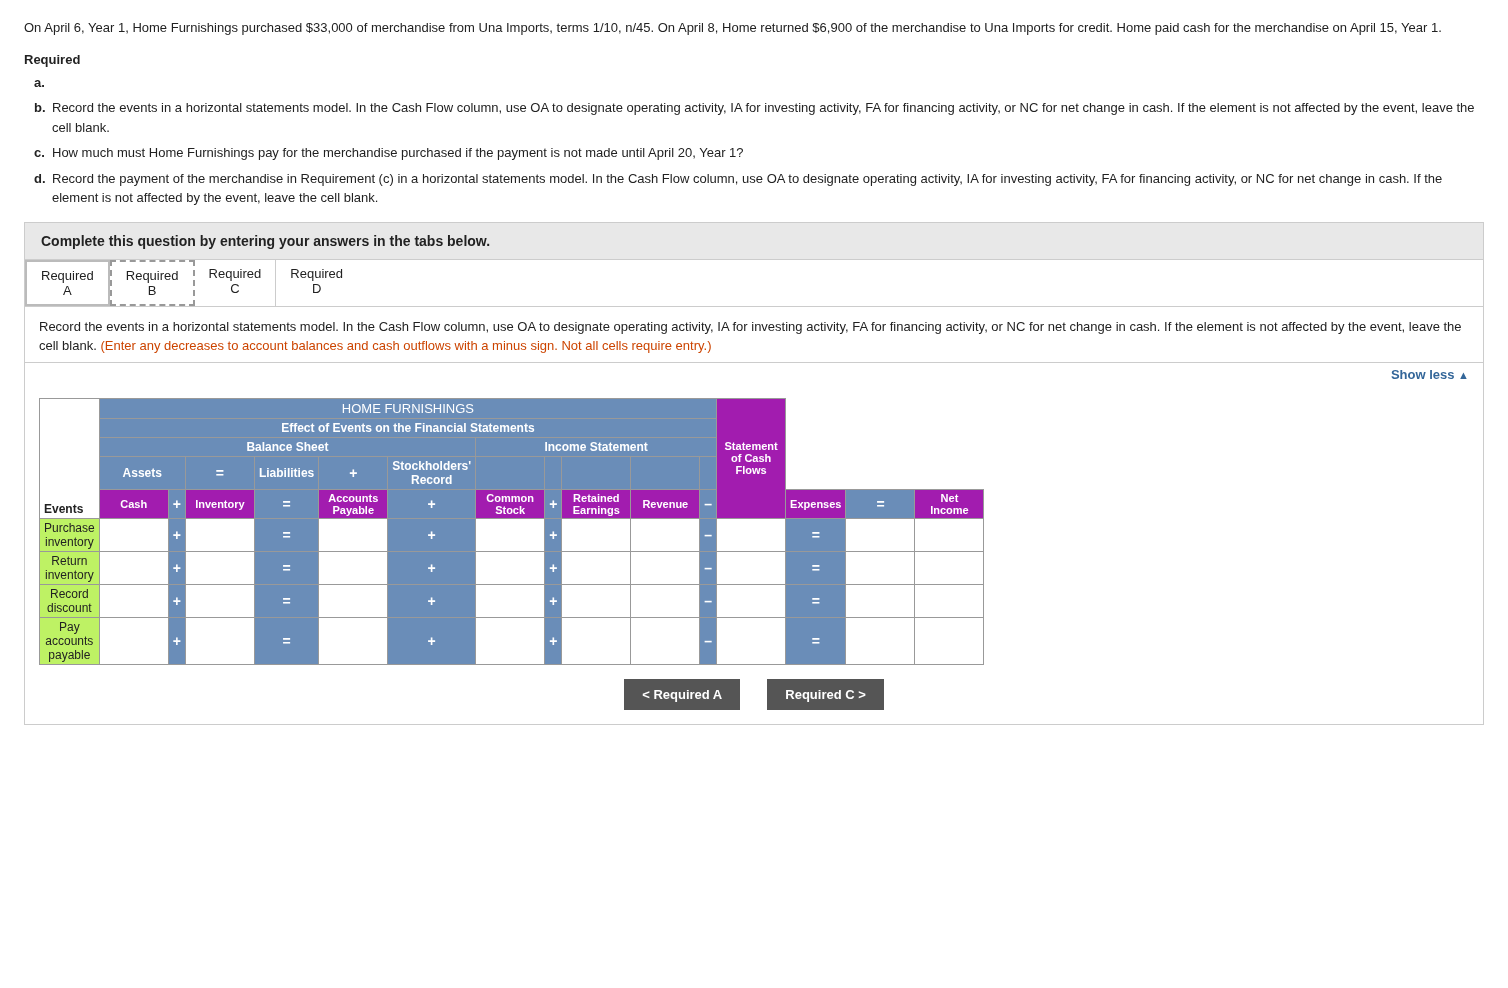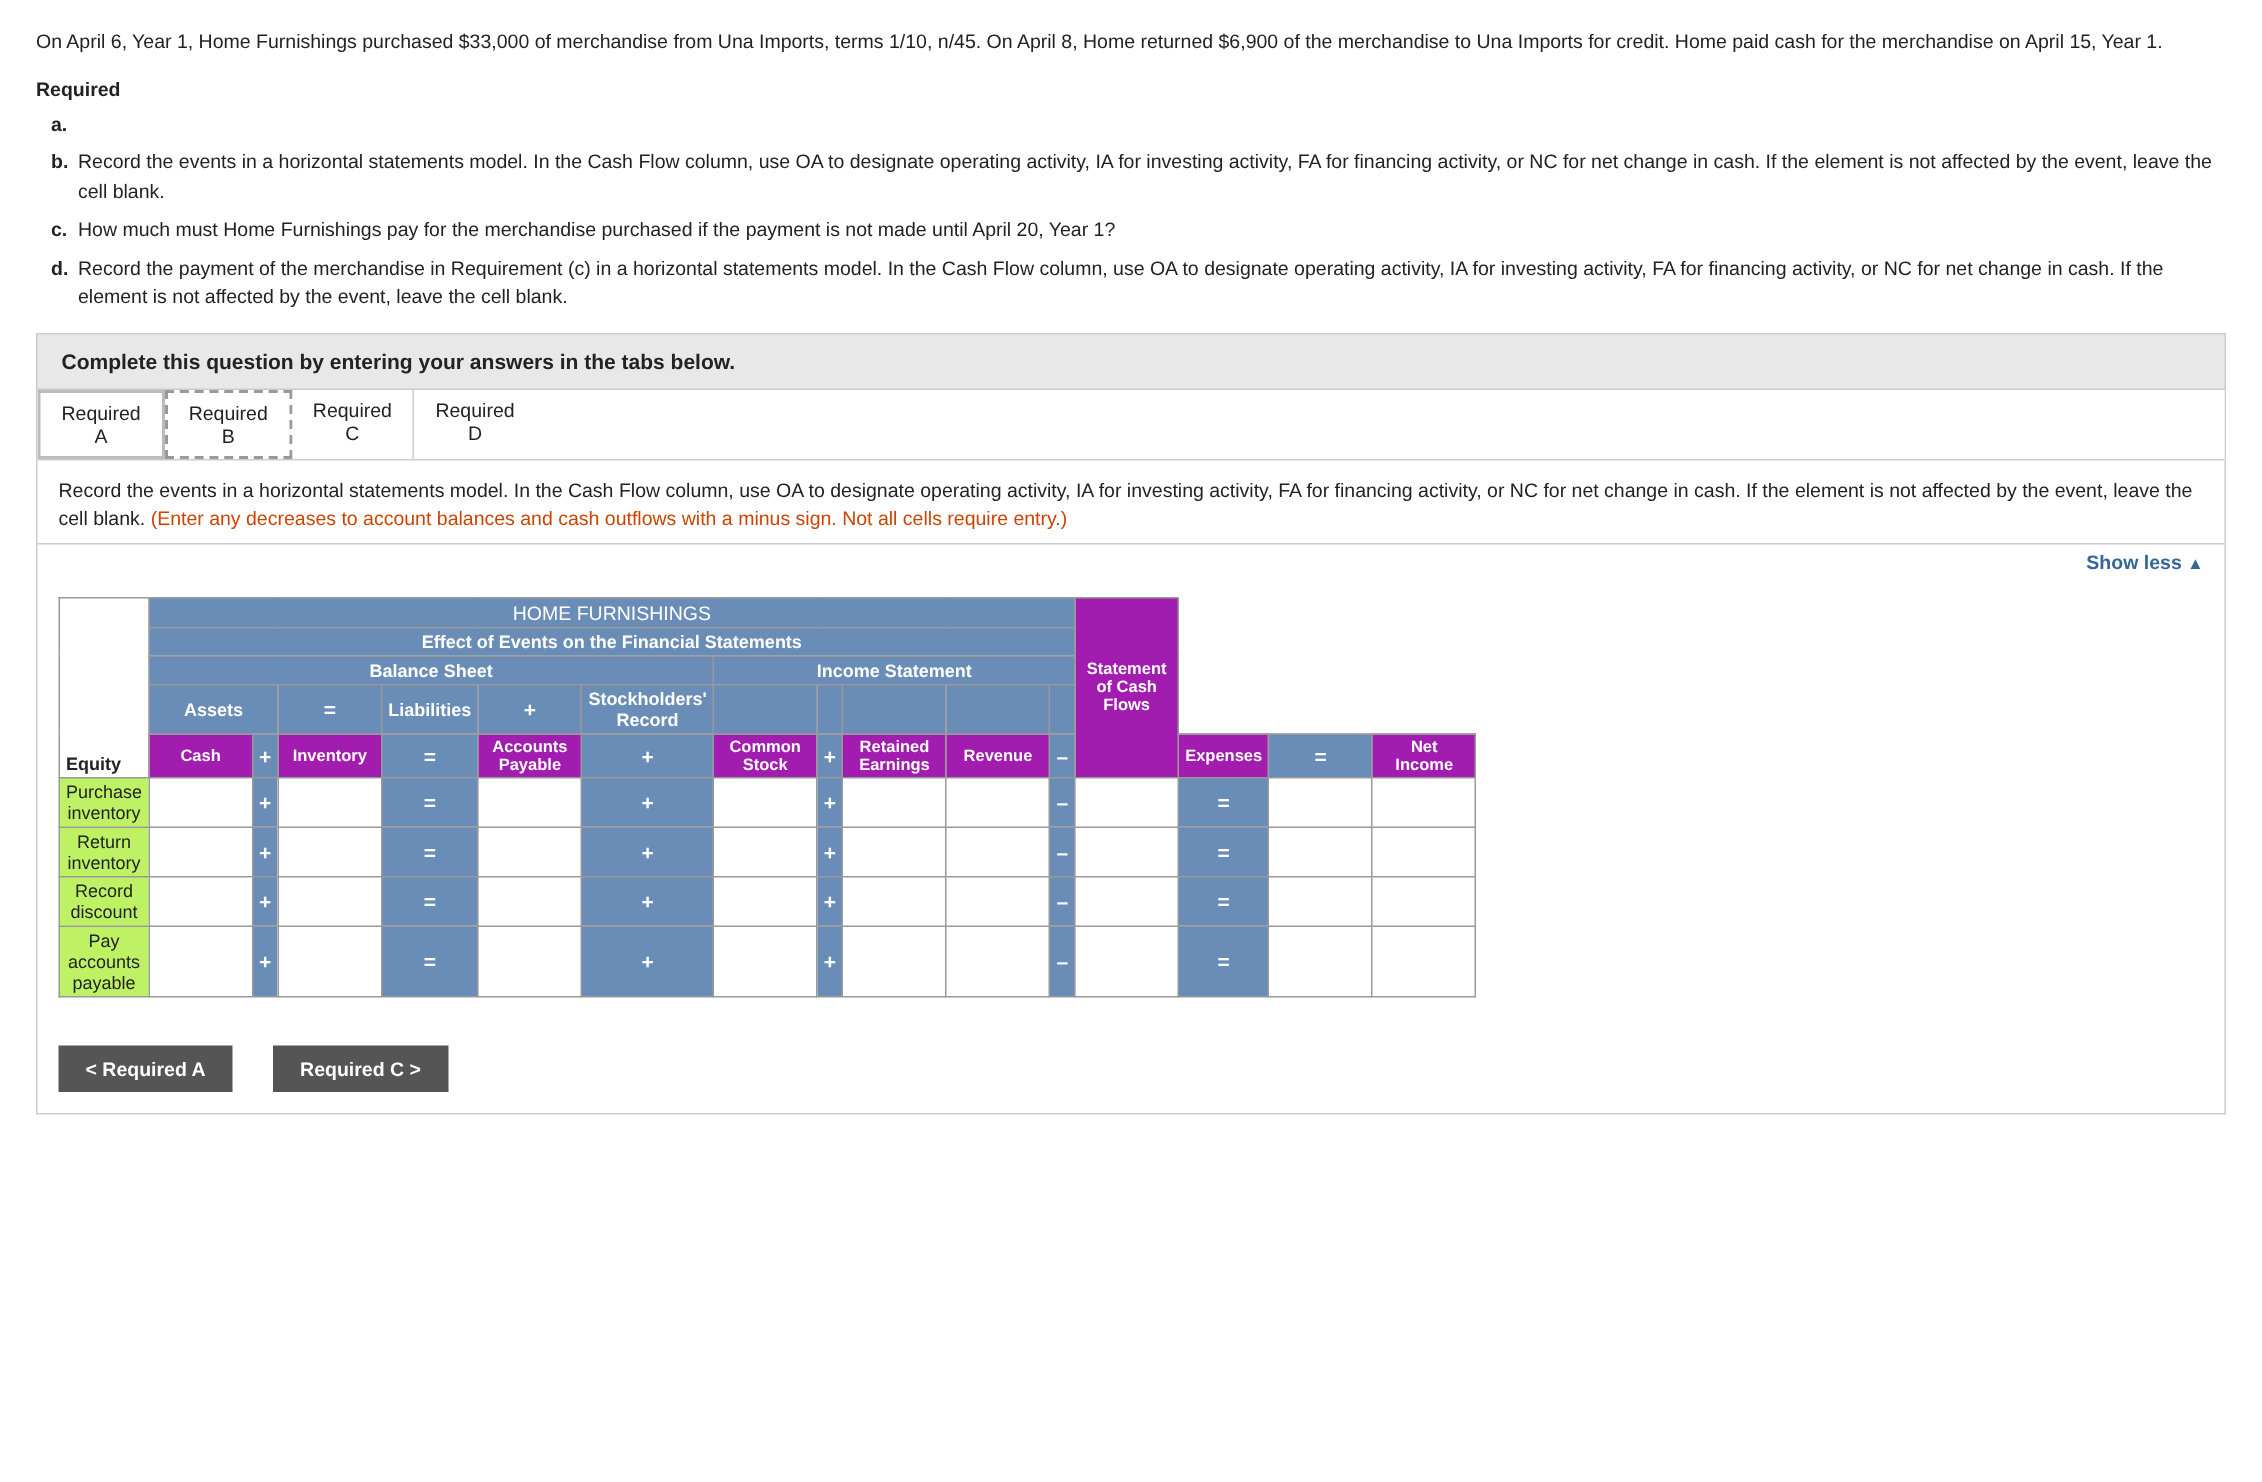--- a/index.html
+++ b/index.html
@@ -143,21 +143,22 @@
       background: #6a8db8;
       color: #fff;
       font-weight: bold;
       font-size: 14px;
       padding: 2px 3px;
       width: 20px;
     }
     .nav-buttons {
       display: flex;
       gap: 27px;
-      margin-top: 32px;
+      justify-content: center;
+      margin-top: 14px;
     }
     .nav-btn {
       background: #555;
       color: #fff;
       border: none;
       padding: 8px 18px;
       font-size: 13px;
       cursor: pointer;
       font-weight: bold;
     }
@@ -221,21 +222,21 @@
   </div>
   <div class="show-less">
     <span>Show less</span> <span class="arrow">▲</span>
   </div>
 
   <div class="table-wrapper">
     <table class="main-table">
 
       <tbody>
           <tr>
-        <td rowspan="5" class="header-col events-col" style="background:#fff;color:#222;font-weight:bold;text-align:left;vertical-align:bottom;"><span>Equity</span></td>
+        <td rowspan="5" class="header-col events-col" style="background:#fff;color:#222;font-weight:bold;text-align:left;vertical-align:bottom;"><span>Events</span></td>
         <td colspan="11" class="header-company"><span>HOME FURNISHINGS</span></td>
         <td rowspan="5" class="header-col" style="vertical-align:middle;">Statement<br>of Cash<br>Flows</td>
       </tr>
 
       <tr>
         <td colspan="11" class="header-sub"><span>Effect of Events on the Financial Statements</span></td>
       </tr>
 
       <tr>
         <td colspan="6" class="header-section"><span>Balance Sheet</span></td>

